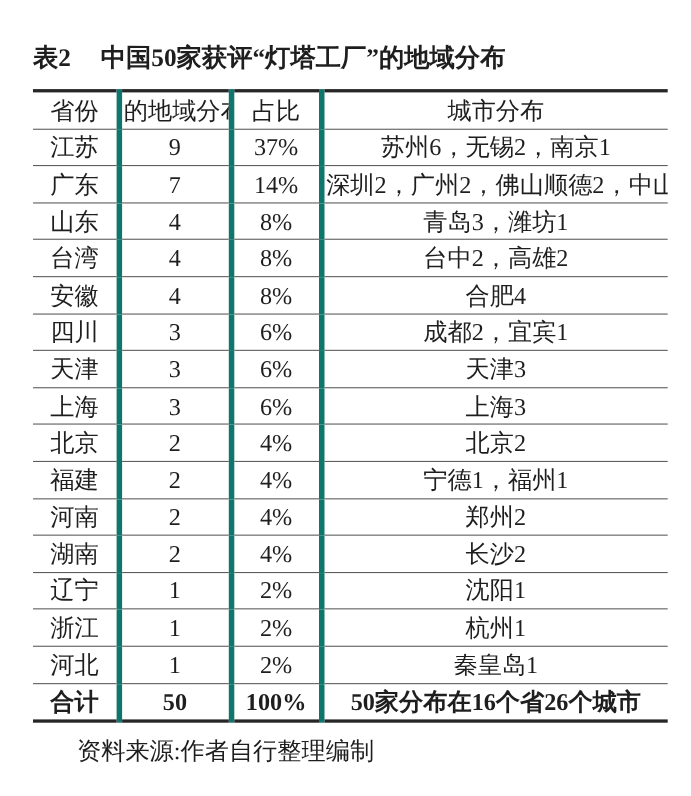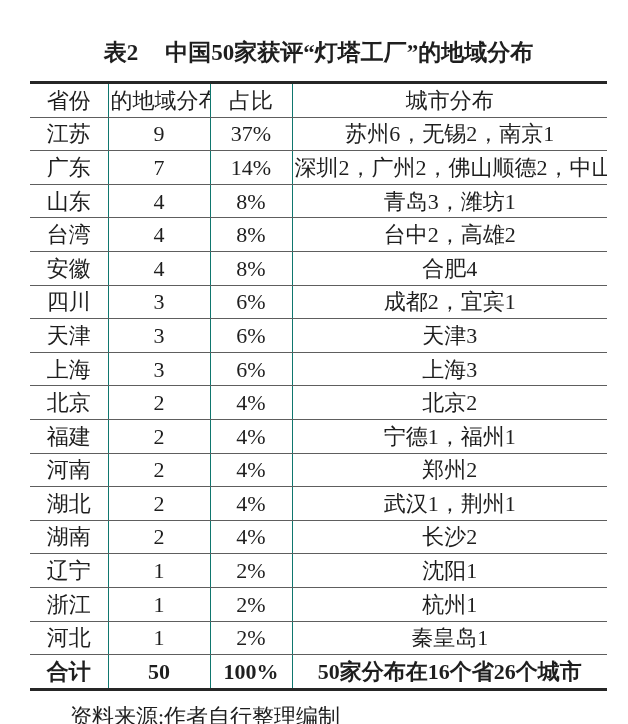--- a/index.html
+++ b/index.html
@@ -7,21 +7,20 @@
     width: 628px; height: 724px;
     background: #ffffff;
     color: #1e1e1e;
     font-family: "Liberation Serif", "DejaVu Serif", serif;
     overflow: hidden;
   }
   .page { position: relative; width: 628px; height: 724px; }
   .caption {
     margin: 37px 0 0 30px;
     width: 577px;
-    text-align: center;
     font-size: 23px;
     font-weight: bold;
     white-space: nowrap;
   }
   .caption .cap-label { margin-right: 27px; }
   table.dist {
     border-collapse: collapse;
     table-layout: fixed;
     width: 577px;
     margin: 13px 0 0 30px;
@@ -37,21 +36,21 @@
     font-size: 22px;
     text-align: center;
     vertical-align: middle;
     height: 32.6px;
     line-height: 1.05;
     padding: 0 2px;
     border-bottom: 1px solid #5e5e5e;
     white-space: nowrap;
     overflow: hidden;
   }
-  th:not(:last-child), td:not(:last-child) { border-right: 1px solid #0f766e; margin-top: 25px; }
+  th:not(:last-child), td:not(:last-child) { border-right: 5px solid #0f766e; margin-top: 25px; }
   tr:last-child td { border-bottom: none; font-weight: bold; }
   .source {
     margin: 11px 0 0 70px;
     font-size: 22px;
     white-space: nowrap;
   }
 </style>
 </head>
 <body>
 
@@ -135,26 +134,20 @@
         <td>4%</td>
         <td>宁德1，福州1</td>
       </tr>
       <tr>
         <td>河南</td>
         <td>2</td>
         <td>4%</td>
         <td>郑州2</td>
       </tr>
       <tr>
-        <td>湖北</td>
-        <td>2</td>
-        <td>4%</td>
-        <td>武汉1，荆州1</td>
-      </tr>
-      <tr>
         <td>湖南</td>
         <td>2</td>
         <td>4%</td>
         <td>长沙2</td>
       </tr>
       <tr>
         <td>辽宁</td>
         <td>1</td>
         <td>2%</td>
         <td>沈阳1</td>

